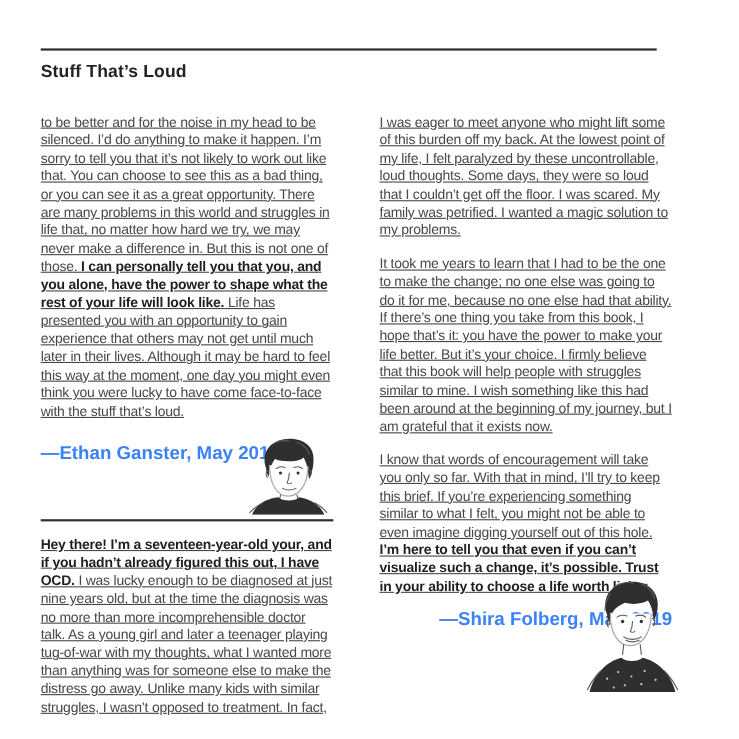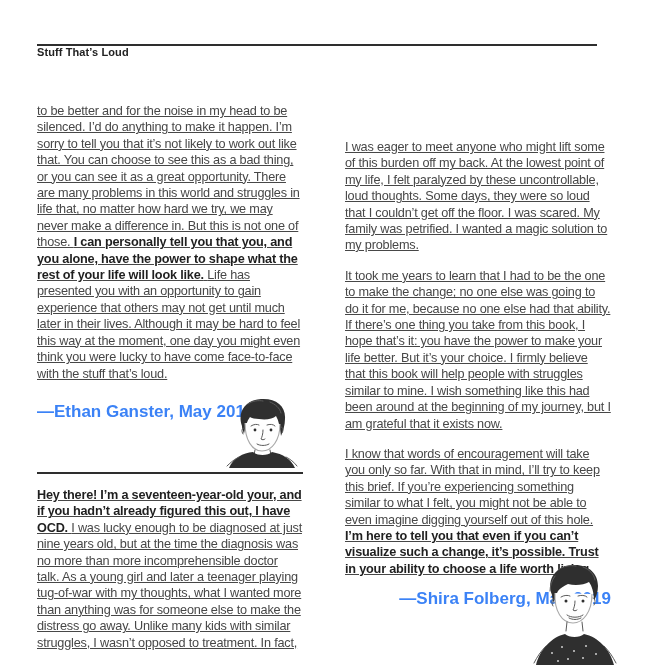--- a/index.html
+++ b/index.html
@@ -10,31 +10,31 @@
     background:#ffffff;
     font-family:"Liberation Sans", "DejaVu Sans", sans-serif;
     overflow:hidden;
     margin:0 auto;
   }
   .header-rule {
     position:absolute; left:37px; top:44px;
     width:560px; height:2px; background:#2e2e2e;
   }
   .header-title {
-    position:absolute; left:37px; top:46px;
-    font-size:11px; font-weight:bold; color:#222222;
+    position:absolute; left:37px; top:57px;
+    font-size:16px; font-weight:bold; color:#222222;
     letter-spacing:0.1px;
   }
   .col {
     position:absolute; top:103px; width:266px;
     font-size:12.7px; line-height:16.4px; color:#474747;
     letter-spacing:-0.2px;
   }
   .col-left  { left:37px; }
-  .col-right { left:345px;margin-top:36px; }
+  .col-right { left:345px; }
   .col p { margin:0 0 14px 0;text-decoration:underline; }
   .col strong { color:#1f1f1f; font-weight:bold; }
   .signature {
     font-size:17px; font-weight:bold; color:#3b82f6;
     letter-spacing:0px;
   }
   .sig-block-left {
     position:relative; height:76px; margin-bottom:0;
   }
   .sig-block-left .signature { position:absolute; left:0; top:8px; }

